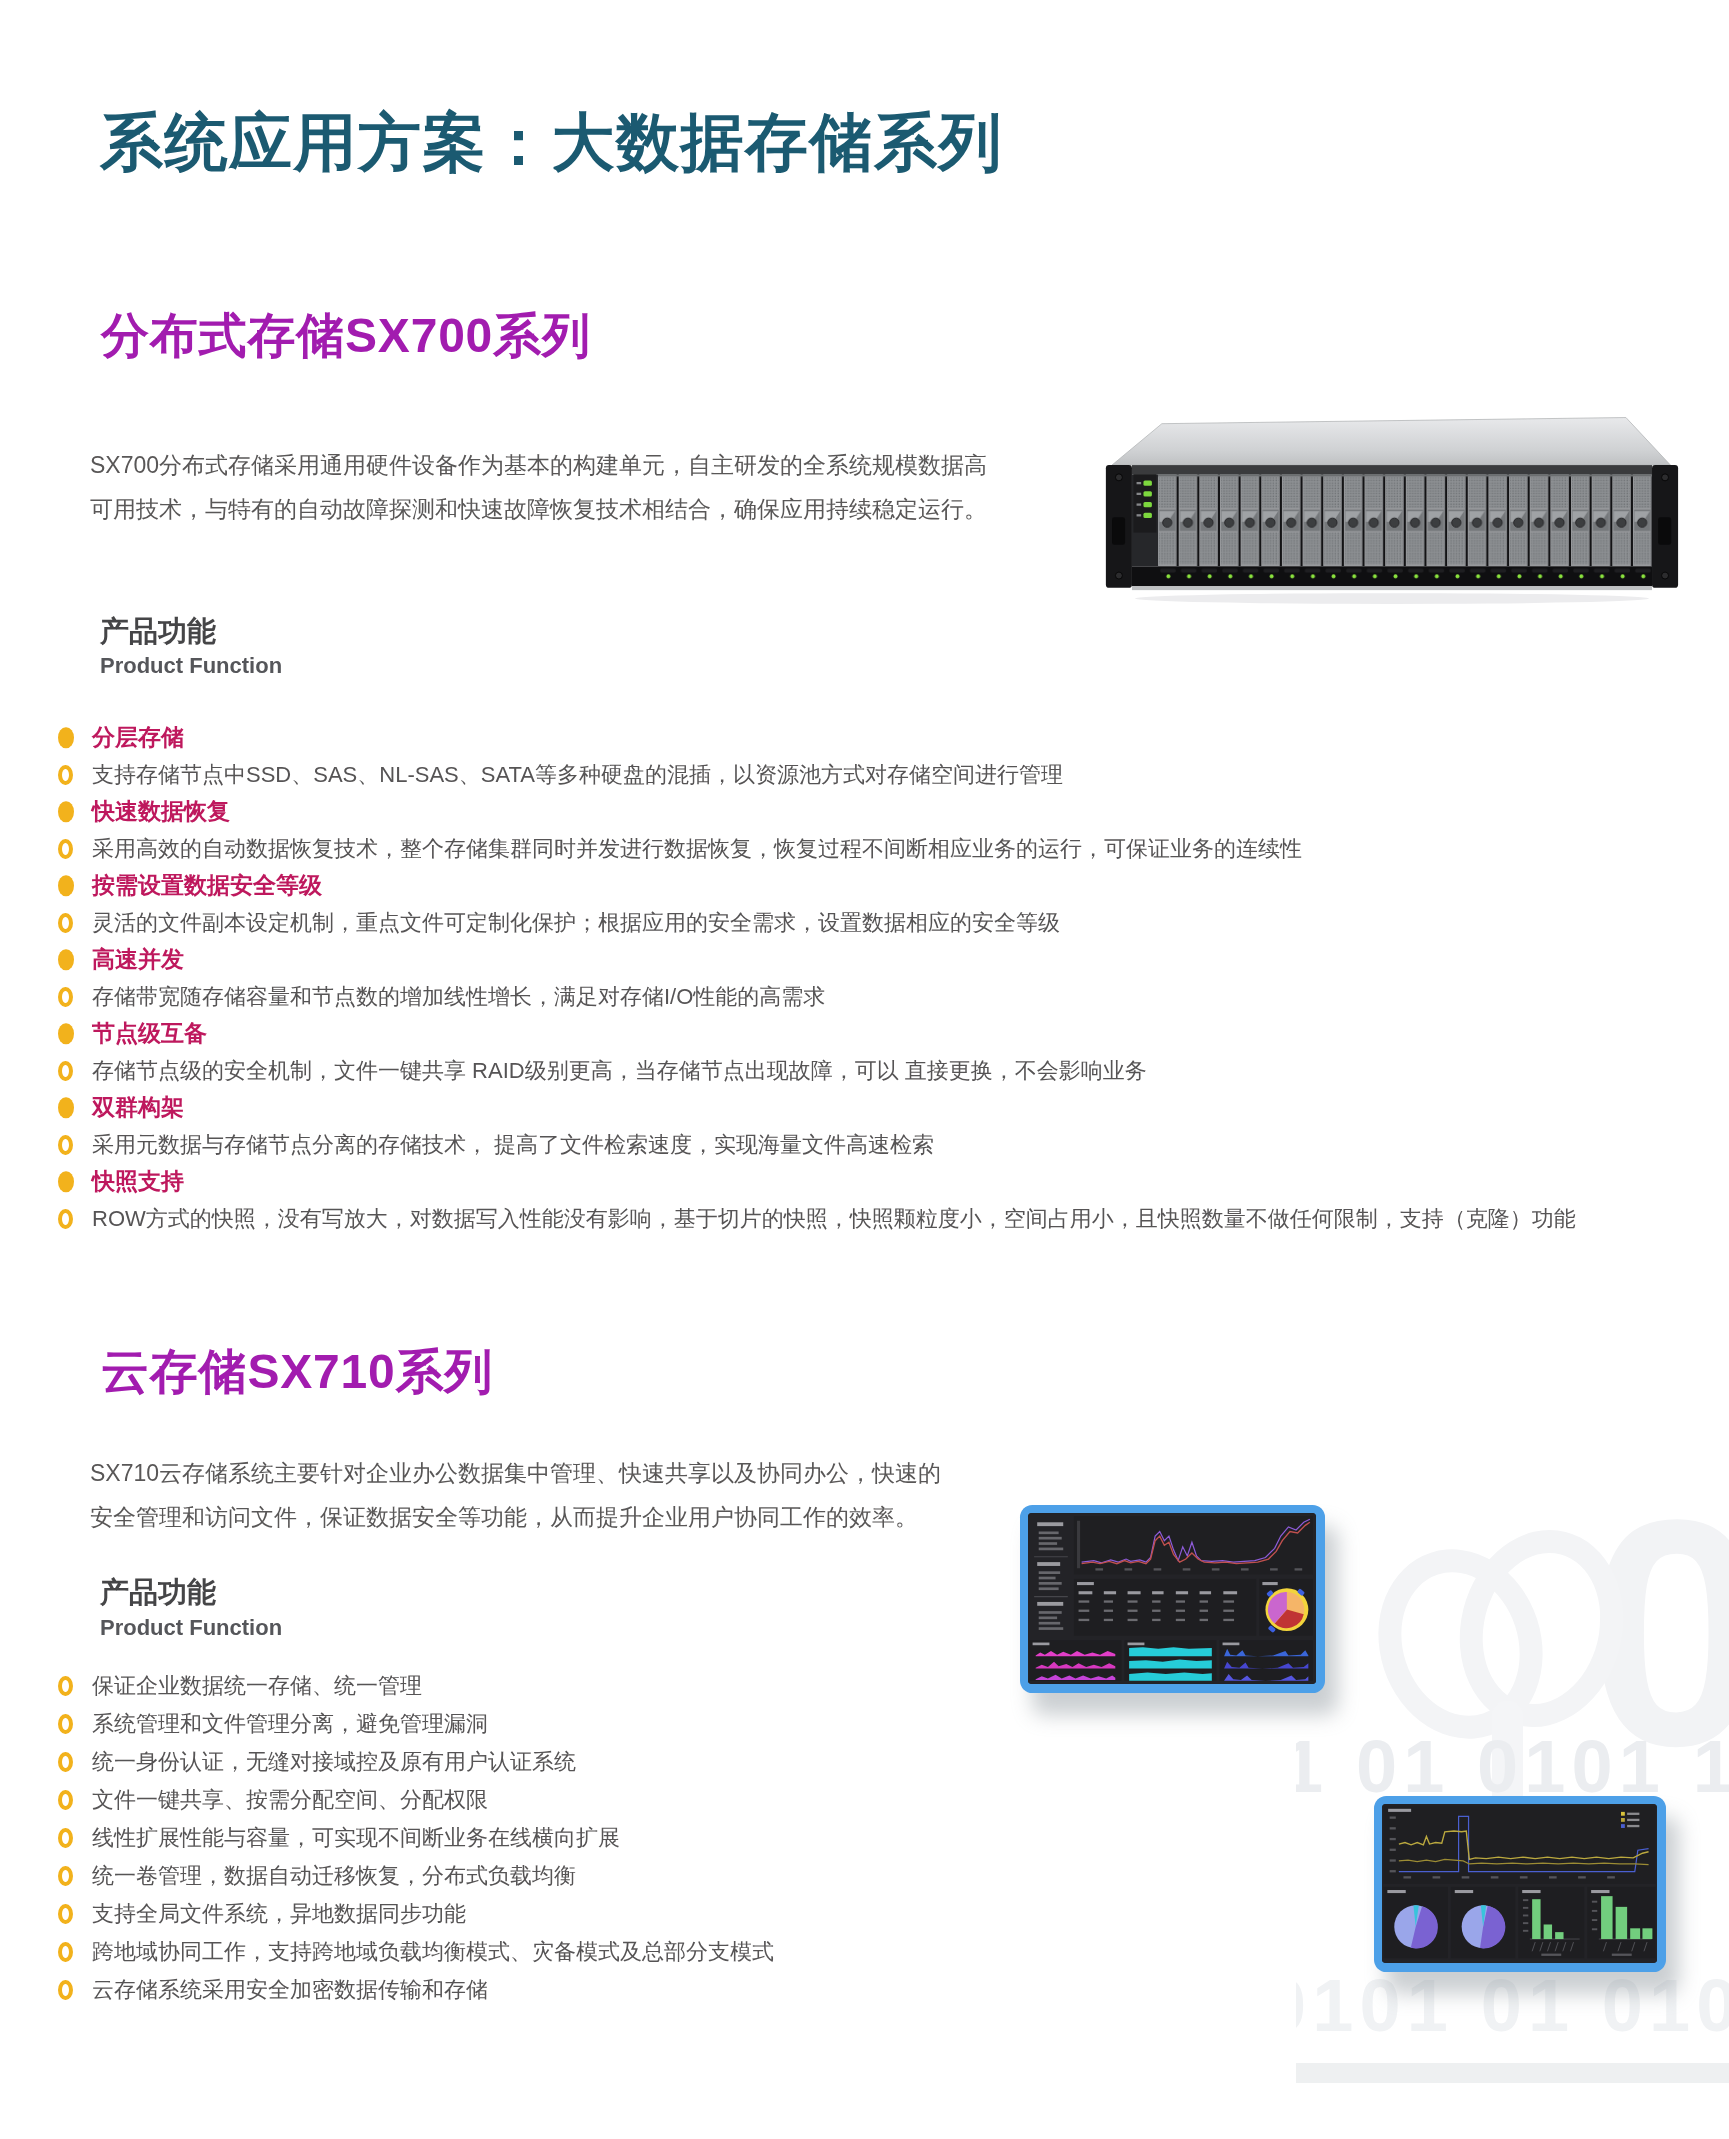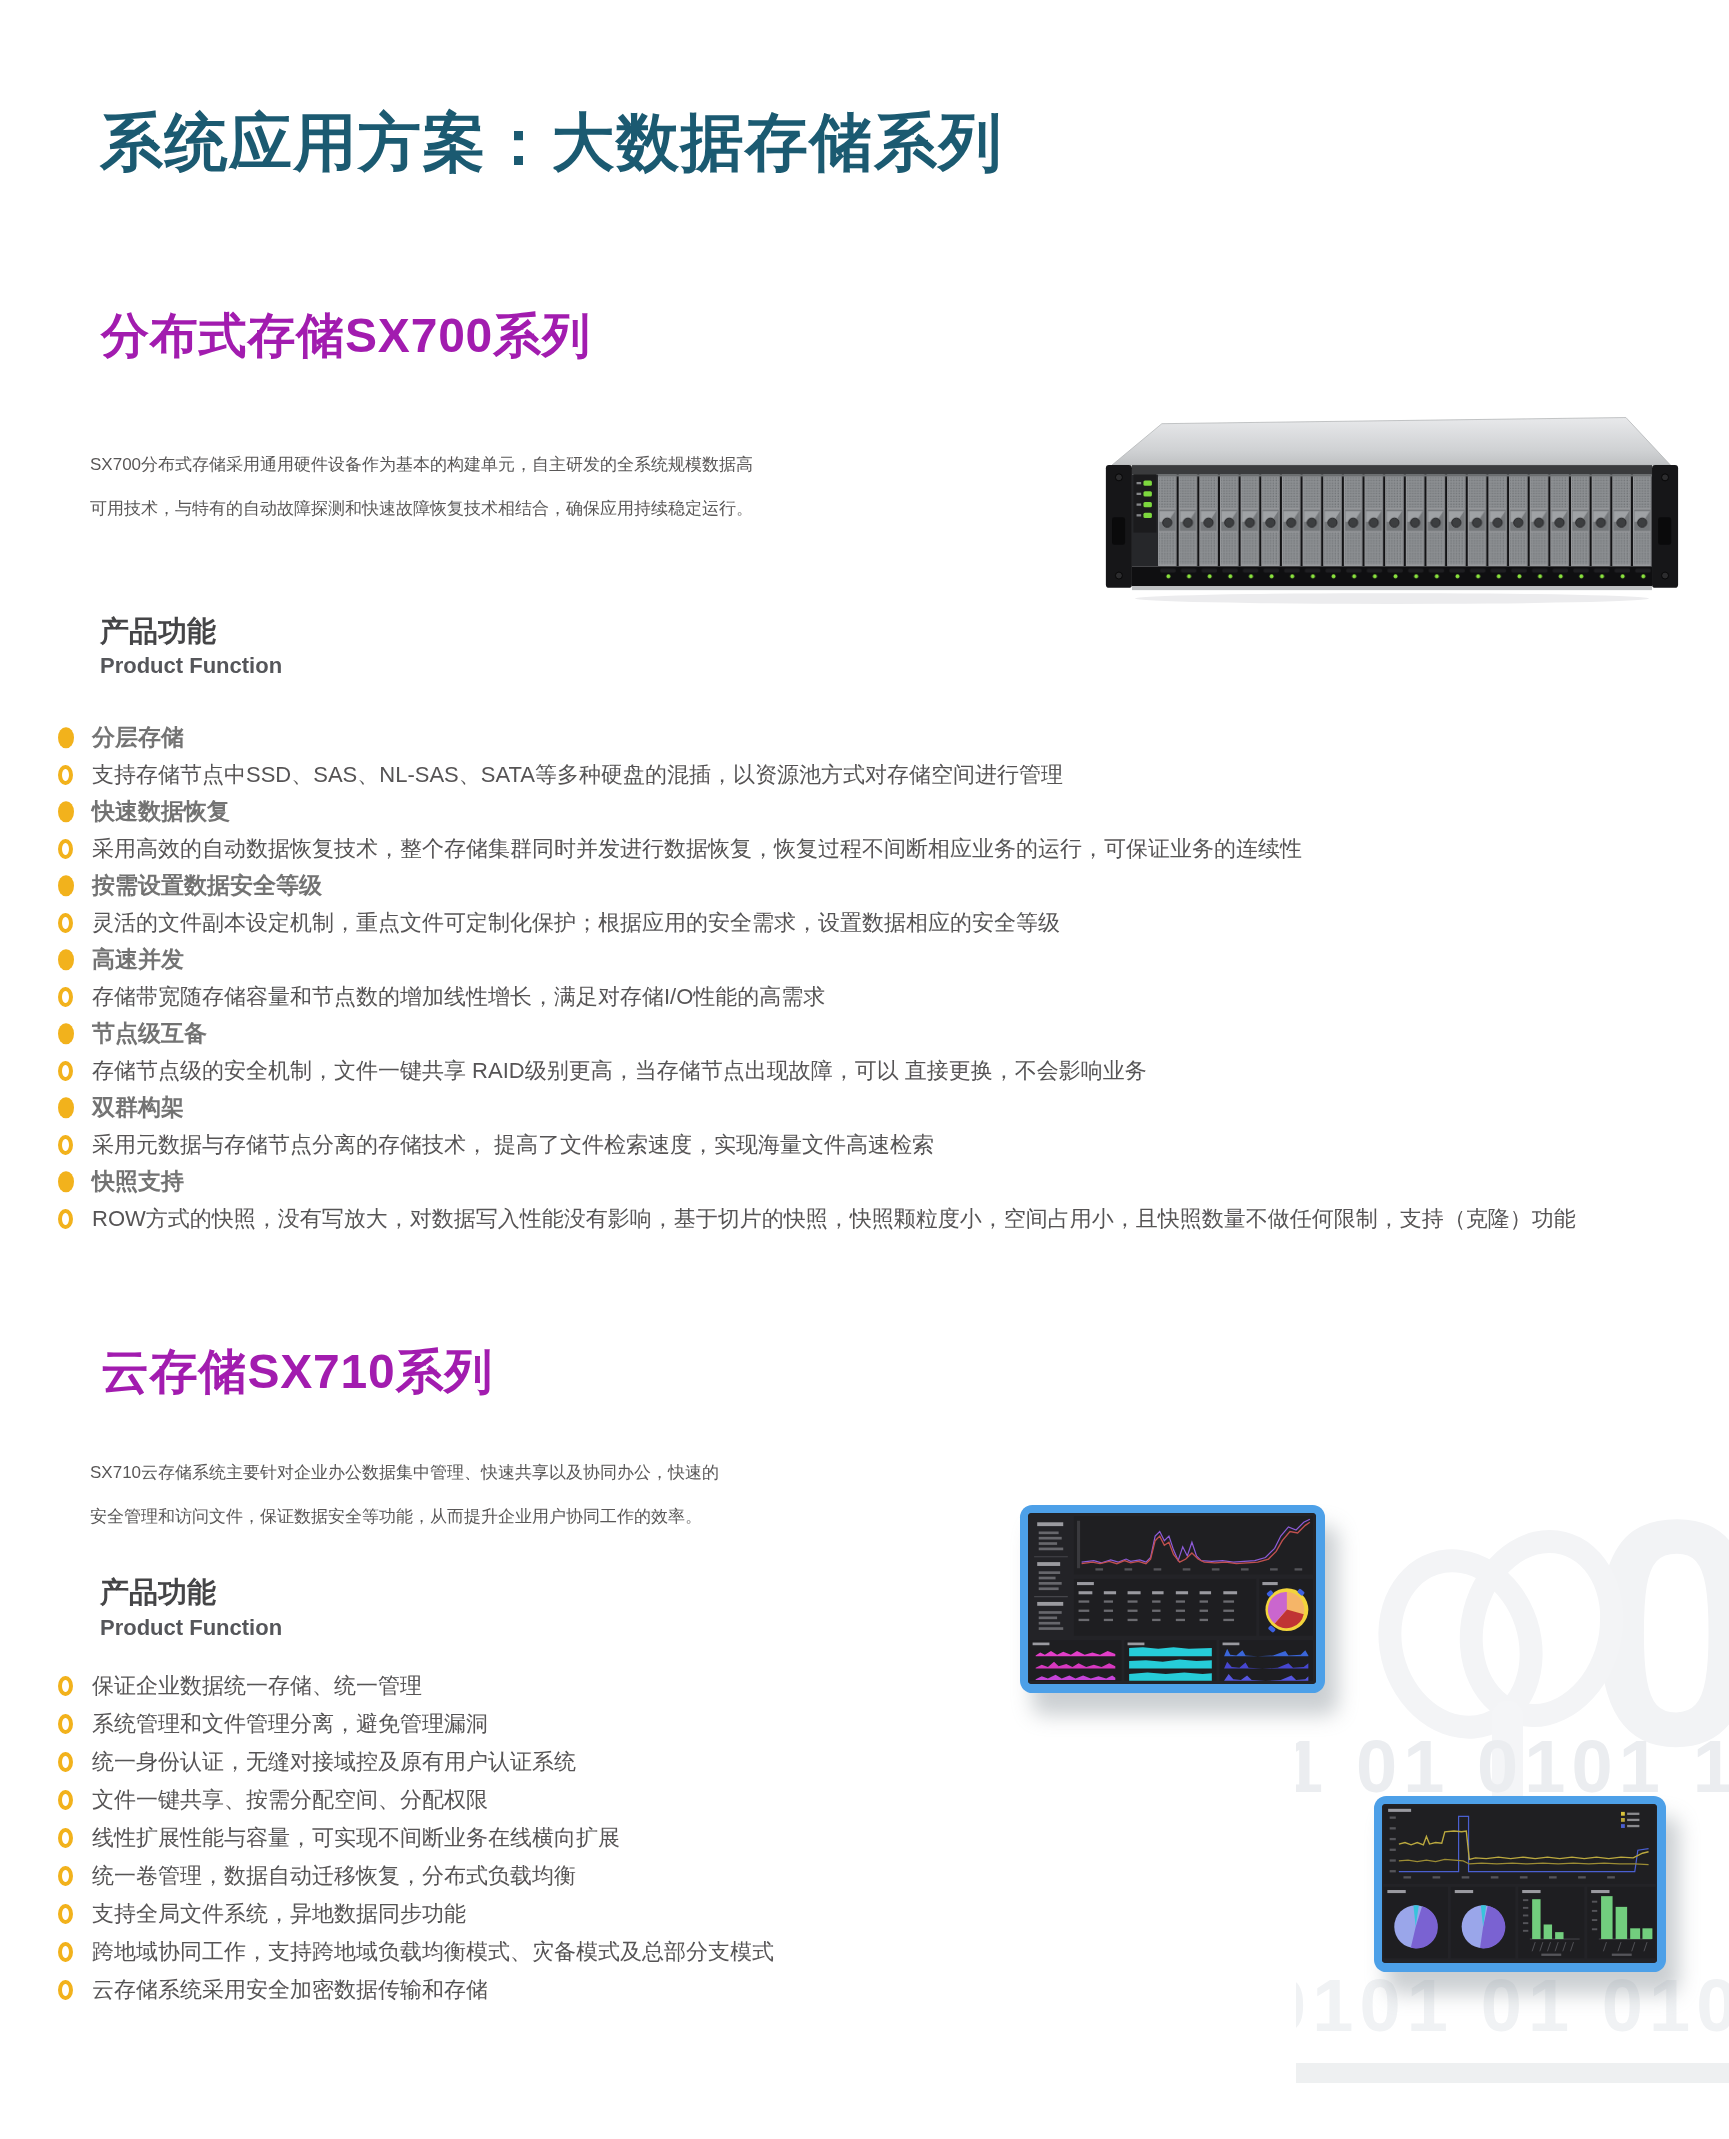--- a/index.html
+++ b/index.html
@@ -6,37 +6,37 @@
   body{
     width:1730px;height:2140px;position:relative;background:#ffffff;
     font-family:"Liberation Sans","DejaVu Sans",sans-serif;overflow:hidden;
   }
   .abs{position:absolute;}
   
   #main-title{left:100px;top:100px;font-size:63px;font-weight:bold;color:#1b5a71;letter-spacing:1.5px;white-space:nowrap;}
   .section-title{font-size:48px;font-weight:bold;color:#a21caf;letter-spacing:0.8px;white-space:nowrap;}
   #sx700-title{left:101px;top:304px;}
   #sx710-title{left:101px;top:1340px;}
-  .intro{font-size:17px;color:#595757;line-height:44px;white-space:nowrap;}
+  .intro{font-size:23px;color:#595757;line-height:44px;white-space:nowrap;}
   #sx700-intro{left:90px;top:443px;}
   #sx710-intro{left:90px;top:1451px;}
   .pf-zh{font-size:29px;font-weight:bold;color:#454547;white-space:nowrap;}
   .pf-en{font-size:22px;font-weight:bold;color:#55565a;white-space:nowrap;}
   #pf1-zh{left:100px;top:612px;}
   #pf1-en{left:100px;top:653px;}
   #pf2-zh{left:100px;top:1573px;}
   #pf2-en{left:100px;top:1615px;}
   
   ul.features{list-style:none;margin:0;padding:0;position:absolute;}
   #sx700-list{left:55px;top:719px;}
   #sx710-list{left:55px;top:1667px;}
   ul.features li{position:relative;height:37px;display:flex;align-items:center;padding-left:37px;white-space:nowrap;}
   #sx710-list li{height:38px;}
   li .ftext{font-size:22px;color:#565455;}
-  li.hrow .ftext{font-size:23px;font-weight:bold;color:#737373;}
+  li.hrow .ftext{font-size:23px;font-weight:bold;color:#be185d;}
   .bullet{position:absolute;left:3.1px;top:50%;transform:translateY(-50%);box-sizing:border-box;}
   .bullet.solid{width:16px;height:21.5px;border-radius:50%;background:#f2b21c;}
   .bullet.ring{width:14.6px;height:20px;border-radius:50%;border:4.6px solid #f2b21c;background:#ffffff;}
   
   #bg-art{left:1296px;top:1494px;width:434px;height:600px;overflow:hidden;z-index:0;}
   #bg-art .bigzero{position:absolute;left:291px;top:-46px;font-size:322px;font-weight:bold;color:#f2f3f5;}
   #bg-art .ribbon-a,#bg-art .ribbon-b{position:absolute;border-radius:50%;border:23px solid #f3f4f6;background:transparent;}
   #bg-art .ribbon-a{left:84px;top:54px;width:115px;height:146px;transform:rotate(-18deg);}
   #bg-art .ribbon-b{left:165px;top:35px;width:115px;height:153px;transform:rotate(14deg);}
   #bg-art .stem{position:absolute;left:196px;top:207px;width:31px;height:146px;background:#f4f5f7;border-radius:14px;}

